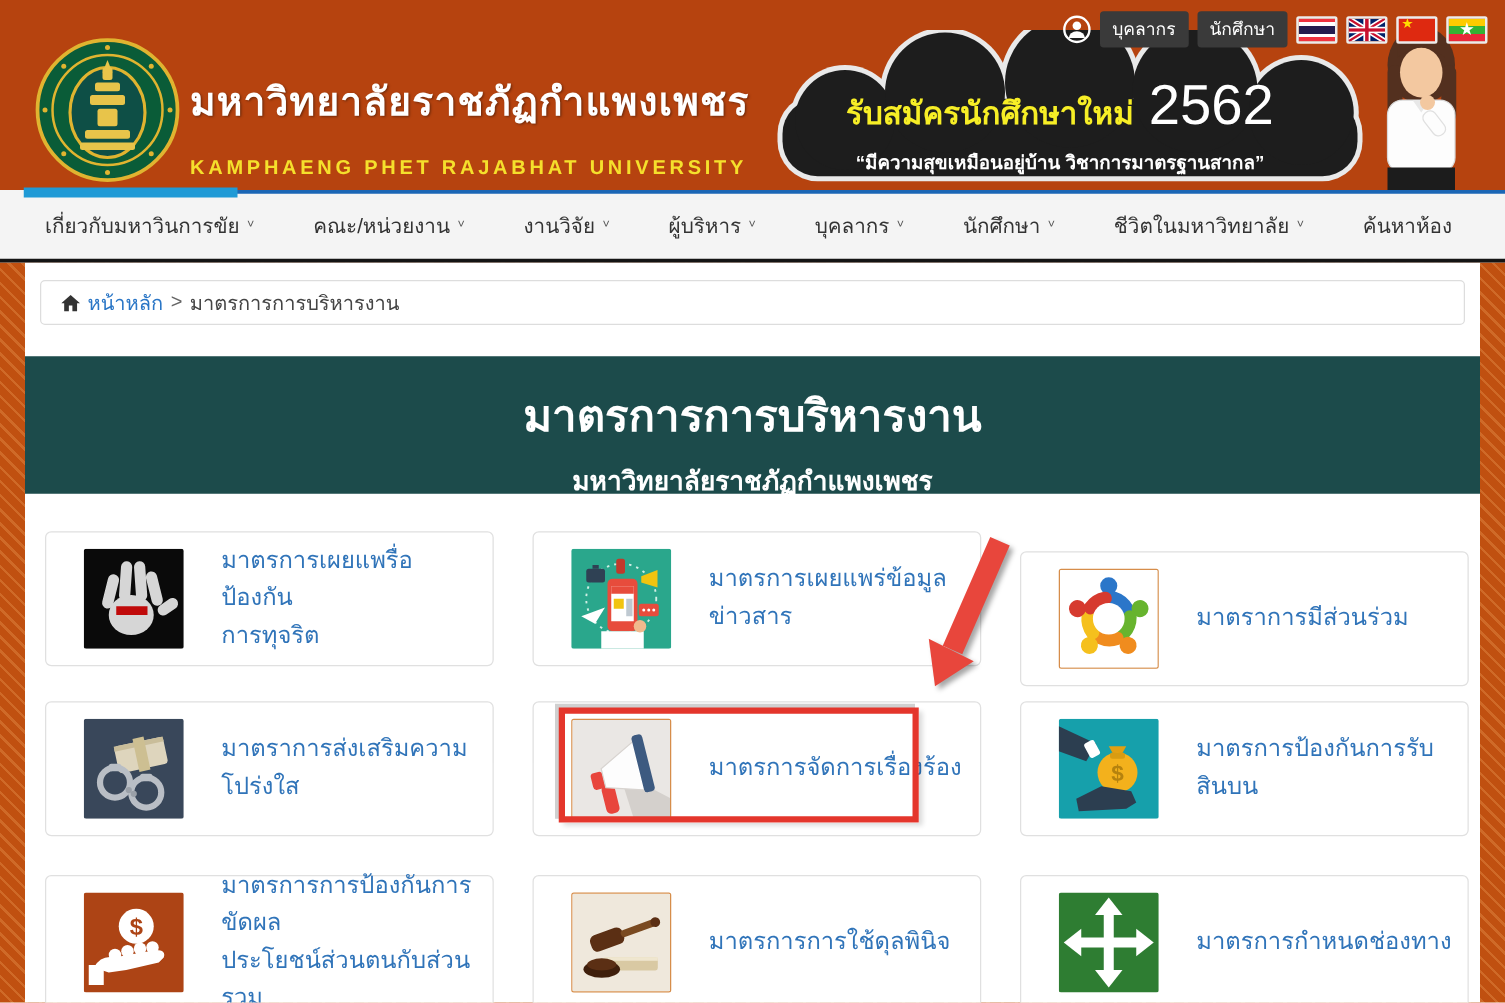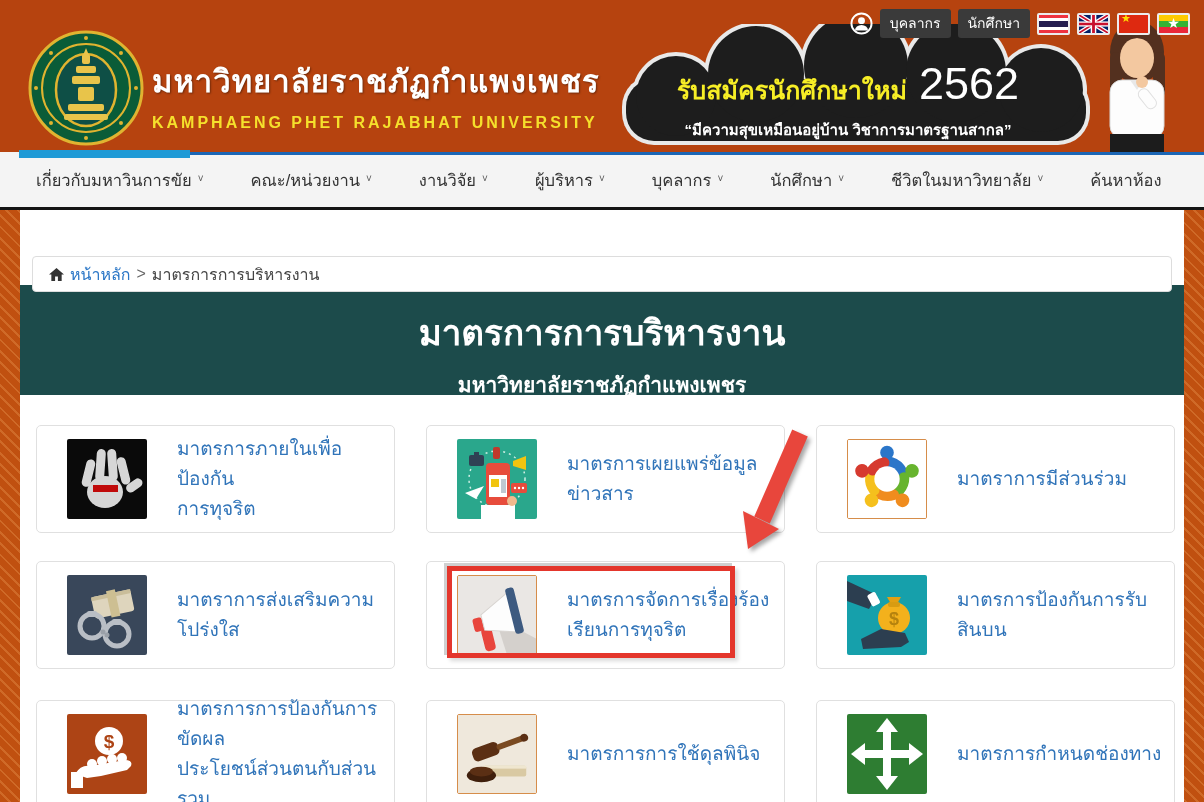--- a/index.html
+++ b/index.html
@@ -7,21 +7,21 @@
   body {
     position:relative; overflow:hidden;
     font-family:"Liberation Sans", sans-serif;
     background:repeating-linear-gradient(45deg,#c05010 0 6px,#cf6a28 6px 8px);
   }
   
   .header { position:absolute; left:0; top:0; width:1204px; height:152px; background:#b6430f; z-index:2; }
   .logo { position:absolute; left:28px; top:30px; width:116px; height:116px; }
   .uni-names { position:absolute; left:152px; top:56px; }
   .uni-th { color:#fff; font-size:31px; font-weight:bold; letter-spacing:1px; text-shadow:1px 1px 2px rgba(0,0,0,.4); }
-  .uni-en { color:#f5e02c; font-size:16px; font-weight:bold; letter-spacing:3px; margin-top:8px; }
+  .uni-en { color:#f5e02c; font-size:16px; font-weight:bold; letter-spacing:3px; margin-top:20px; }
   
   .topbar { position:absolute; right:14px; top:9px; display:flex; align-items:center; gap:7px; z-index:5; }
   .tb-btn { background:#3a3a3a; color:#fff; font-size:14px; padding:3px 10px 4px; border-radius:3px; cursor:pointer; }
   .flag { width:33px; height:22px; border:2px solid #ececec; border-radius:2px; position:relative; overflow:hidden; flex-shrink:0; }
   .flag-th { background:linear-gradient(180deg,#ef3340 0 16.6%,#fff 16.6% 33.3%,#241d4f 33.3% 66.6%,#fff 66.6% 83.3%,#ef3340 83.3%); }
   .flag-cn { background:#de2910; }
   .flag-cn span { position:absolute; left:2px; top:-3px; color:#ffde00; font-size:11px; }
   .flag-mm { background:linear-gradient(180deg,#fecb00 0 33.3%,#34b233 33.3% 66.6%,#ea2839 66.6%); }
   .flag-mm span { position:absolute; left:50%; top:50%; transform:translate(-50%,-56%); color:#fff; font-size:14px; }
   
@@ -32,33 +32,33 @@
   .promo-tag { position:absolute; left:30px; top:94px; width:440px; text-align:center; color:#fff; font-size:15px; font-weight:bold; z-index:3; }
   
   .nav { position:absolute; left:0; top:152px; width:1204px; height:58px; background:#f4f4f4; border-bottom:3px solid #141414; z-index:2; }
   .nav-topline { position:absolute; left:188px; right:0; top:0; height:3px; background:#1b66b5; }
   .nav-active { position:absolute; left:19px; top:-2px; width:171px; height:8px; background:#1f9ad6; }
   .nav-items { display:flex; align-items:center; height:55px; padding-left:36px; gap:47px; }
   .nav-item { color:#333; font-size:16.5px; cursor:pointer; white-space:nowrap; }
   .caret { font-size:10px; color:#555; margin-left:6px; vertical-align:4px; }
   
   .content { position:absolute; left:20px; top:210px; width:1164px; height:592px; background:#fff; z-index:1; }
-  .breadcrumb { position:absolute; left:32px; top:224px; width:1140px; height:36px; background:#fff; border:1px solid #ddd; border-radius:4px; display:flex; align-items:center; padding-left:16px; font-size:16px; z-index:2; gap:6px;margin-top:32px; }
+  .breadcrumb { position:absolute; left:32px; top:224px; width:1140px; height:36px; background:#fff; border:1px solid #ddd; border-radius:4px; display:flex; align-items:center; padding-left:16px; font-size:16px; z-index:2; gap:6px; }
   .bc-home { color:#2a76c6; cursor:pointer; }
   .bc-sep { color:#666; }
   .bc-cur { color:#444; }
   .page-banner { position:absolute; left:20px; top:285px; width:1164px; height:110px; background:#1c4b4b; text-align:center; z-index:1; }
   .pb-title { color:#fff; font-size:35px; font-weight:bold; margin-top:20px; }
   .pb-sub { color:#fff; font-size:21px; font-weight:bold; margin-top:8px; }
   
   .card { position:absolute; width:359px; height:108px; background:#fff; border:1px solid #e0e0e0; border-radius:5px; display:flex; align-items:center; cursor:pointer; z-index:2; }
   .card-img { width:80px; height:80px; margin-left:30px; flex-shrink:0; overflow:hidden; border-radius:2px; }
   .img-bordered { border:1px solid #d68d4a; }
   .card-text { margin-left:30px; color:#3074b9; font-size:19px; line-height:30px; width:210px; }
-  .c1{left:36px;top:425px}.c2{left:426px;top:425px}.c3{left:816px;top:425px}
+  .c1{left:36px;top:425px}.c2{left:426px;top:425px}.c3{left:816px;top:441px}
   .c4{left:36px;top:561px}.c5{left:426px;top:561px}.c6{left:816px;top:561px}
   .c7{left:36px;top:700px}.c8{left:426px;top:700px}.c9{left:816px;top:700px}
   
   .hl-box { position:absolute; left:447px; top:566px; width:288px; height:92px; border:5px solid #e4362c; z-index:50; box-shadow:-3px -3px 0 rgba(120,120,120,.35), 3px 3px 4px rgba(0,0,0,.15); }
   .hl-arrow { position:absolute; left:710px; top:425px; z-index:51; filter:drop-shadow(3px 3px 2px rgba(0,0,0,.35)); }
 </style>
 </head>
 <body>
 
 <div class="header">
@@ -193,21 +193,21 @@
     <rect width="80" height="80" fill="#0a0a0a"></rect>
     <ellipse cx="38" cy="53" rx="18" ry="16" fill="#d6d6d6"></ellipse>
     <rect x="17" y="20" width="9" height="28" rx="4.5" fill="#d6d6d6" transform="rotate(14 21 34)"></rect>
     <rect x="29" y="10" width="9" height="32" rx="4.5" fill="#d6d6d6" transform="rotate(4 33 26)"></rect>
     <rect x="41" y="10" width="9" height="32" rx="4.5" fill="#d6d6d6" transform="rotate(-4 45 26)"></rect>
     <rect x="52" y="18" width="9" height="28" rx="4.5" fill="#d6d6d6" transform="rotate(-14 56 32)"></rect>
     <rect x="58" y="42" width="18" height="9" rx="4.5" fill="#d6d6d6" transform="rotate(-35 67 46)"></rect>
     <rect x="26" y="46" width="25" height="7" fill="#c00a0a"></rect>
   </svg>
   <div class="card-text">
-    <div>มาตรการภายในเพื่อป้องกัน</div>
+    <div>มาตรการเผยแพรื่อป้องกัน</div>
     <div>การทุจริต</div>
   </div>
 </div>
 
 <div class="card c2">
   <svg class="card-img" viewBox="0 0 80 80">
     <rect width="80" height="80" fill="#2aa78c"></rect>
     <g fill="none" stroke="#cfeee4" stroke-width="1.5" stroke-dasharray="2 4">
       <circle cx="40" cy="40" r="28"></circle>
     </g>
@@ -294,21 +294,20 @@
     <polygon points="38,42 80,64 80,80 50,80" fill="#d4d0cc"></polygon>
     <g transform="rotate(-14 40 40)">
       <rect x="20" y="50" width="11" height="24" rx="4" fill="#e8453c"></rect>
       <rect x="14" y="38" width="10" height="14" rx="3" fill="#e8453c"></rect>
       <polygon points="24,36 56,20 56,62 24,52" fill="#fdfdfd" stroke="#d8d4d0"></polygon>
       <rect x="54" y="16" width="9" height="48" rx="3" fill="#3d5a80"></rect>
     </g>
   </svg>
   <div class="card-text">
     <div>มาตรการจัดการเรื่องร้อง</div>
-    <div>เรียนการทุจริต</div>
   </div>
 </div>
 
 <div class="card c6">
   <svg class="card-img" viewBox="0 0 80 80">
     <rect width="80" height="80" fill="#16a0ab"></rect>
     <polygon points="0,6 30,20 22,34 0,26" fill="#2c3e50"></polygon>
     <rect x="22" y="18" width="9" height="13" rx="2" fill="#fff" transform="rotate(-28 26 24)"></rect>
     <polygon points="40,22 54,22 50,29 44,29" fill="#e2a013"></polygon>
     <circle cx="47" cy="43" r="16" fill="#f3b11c"></circle>

